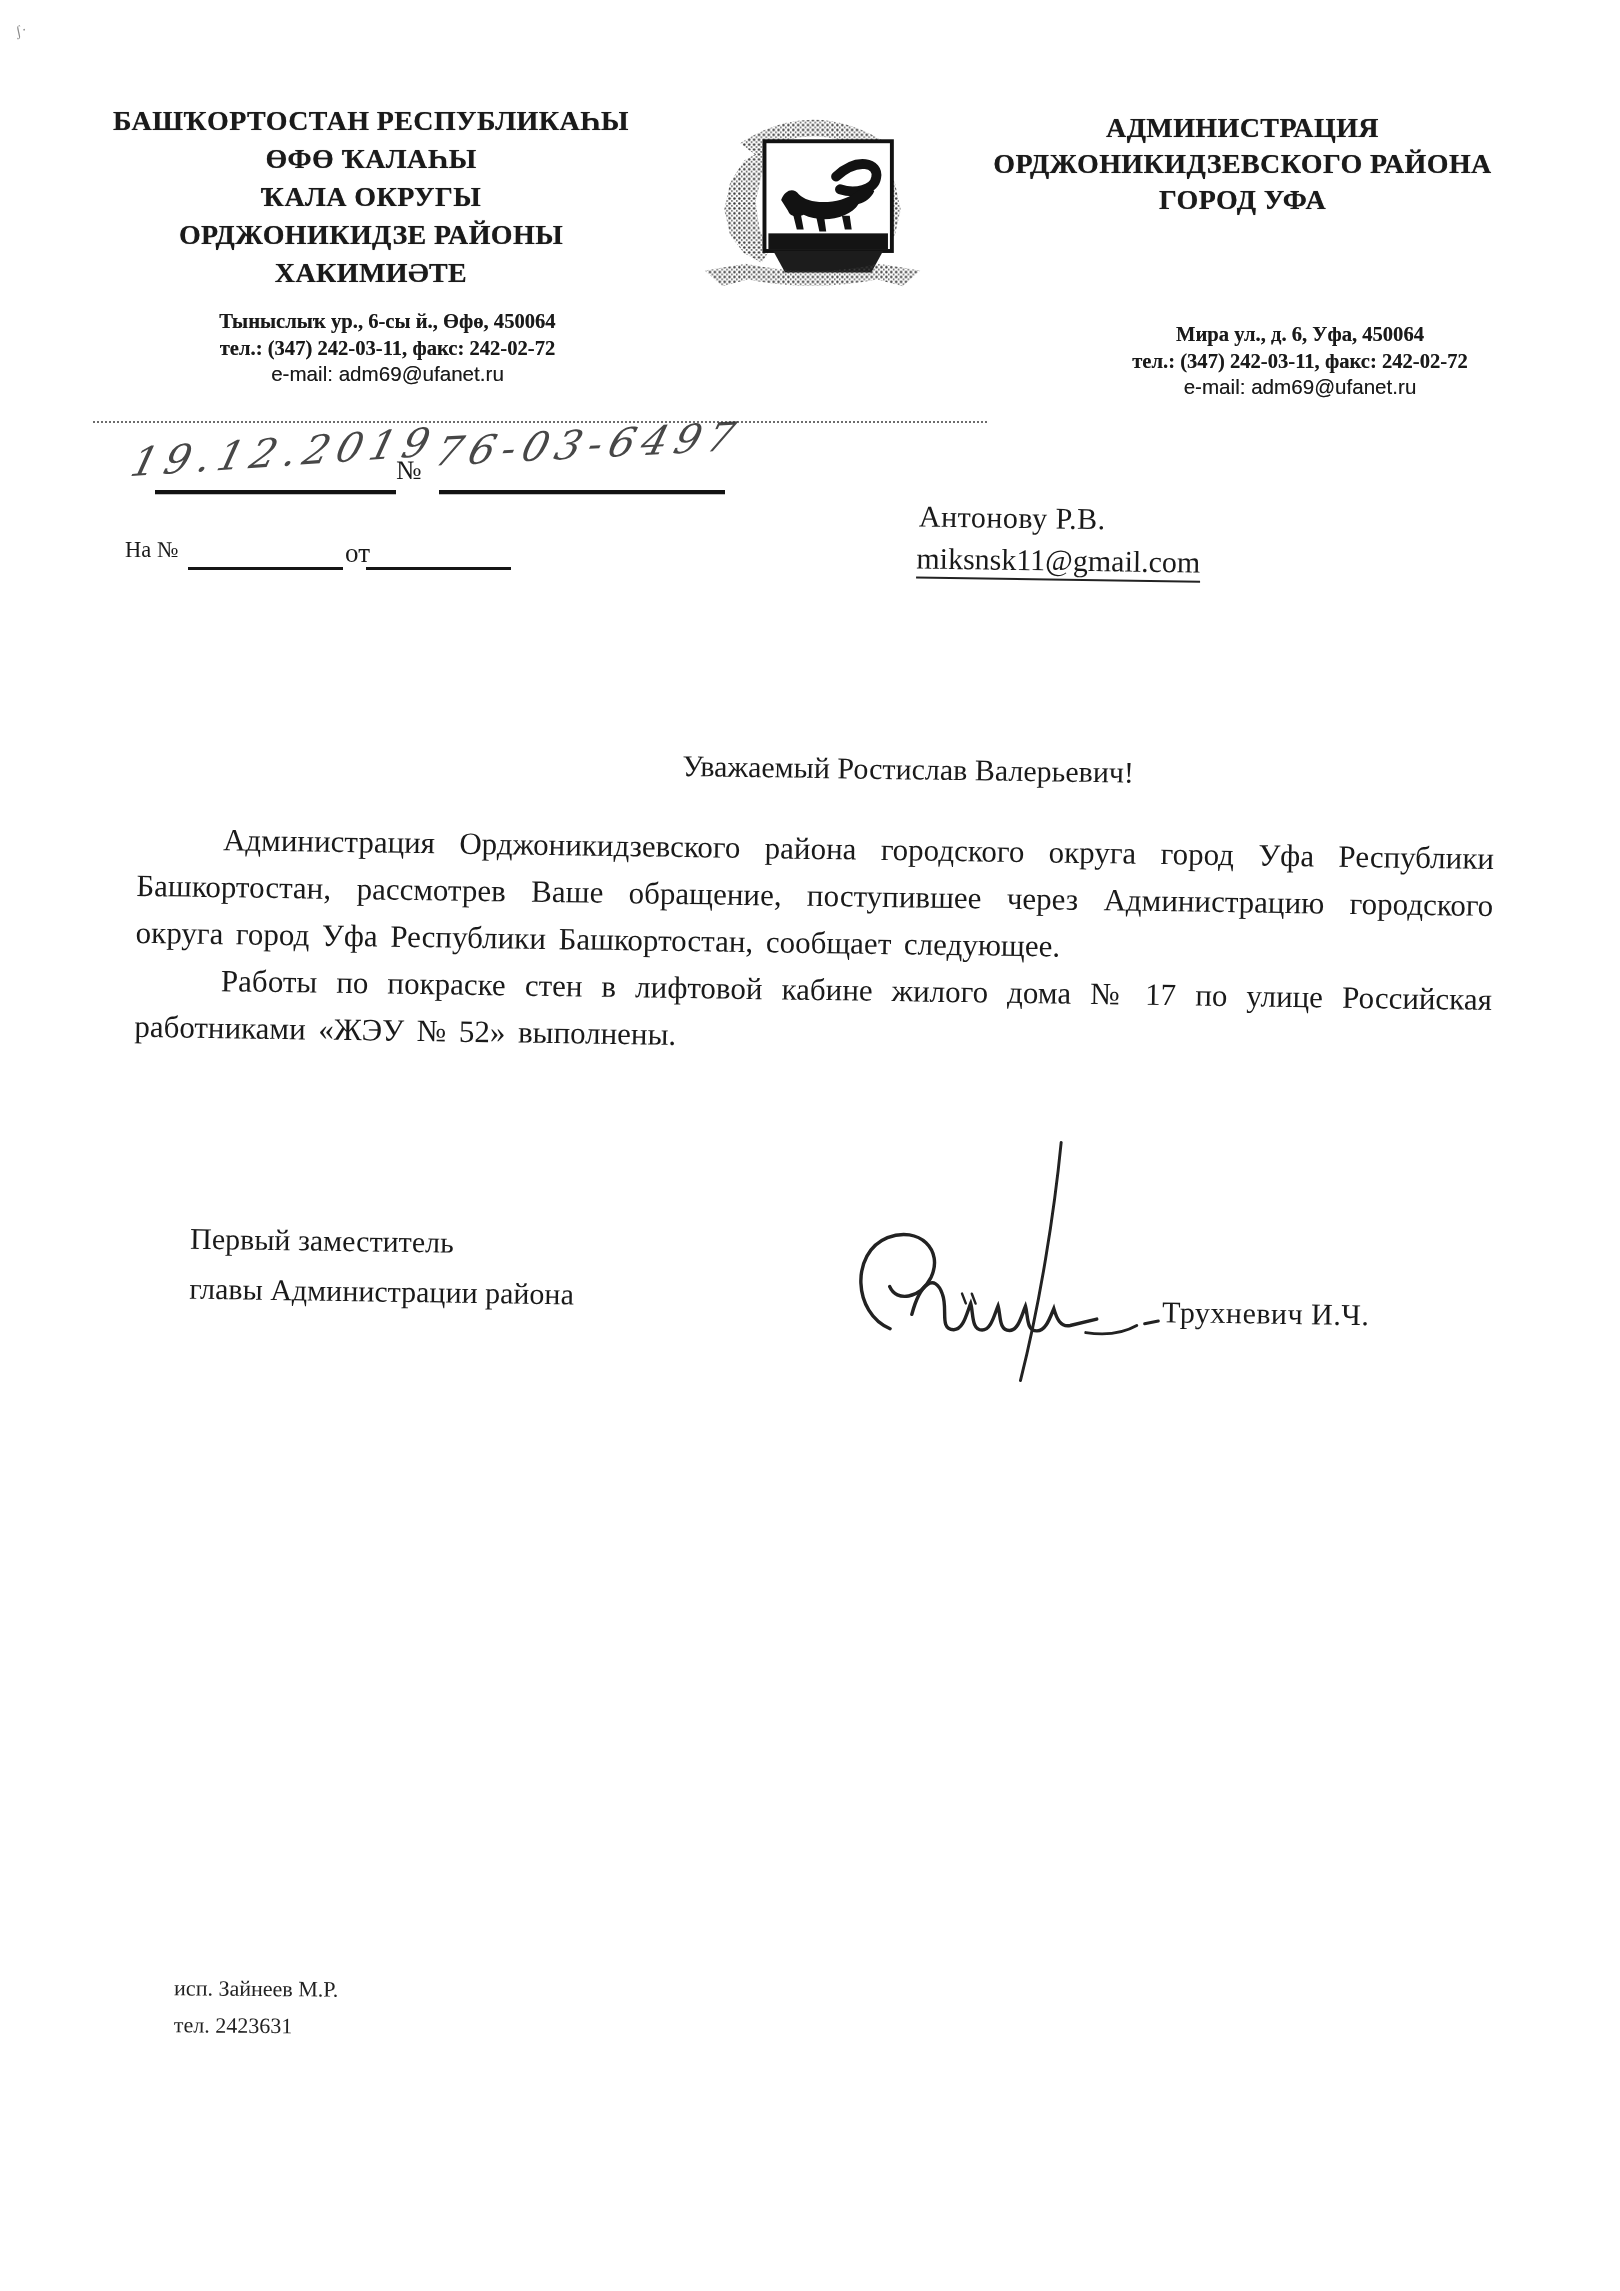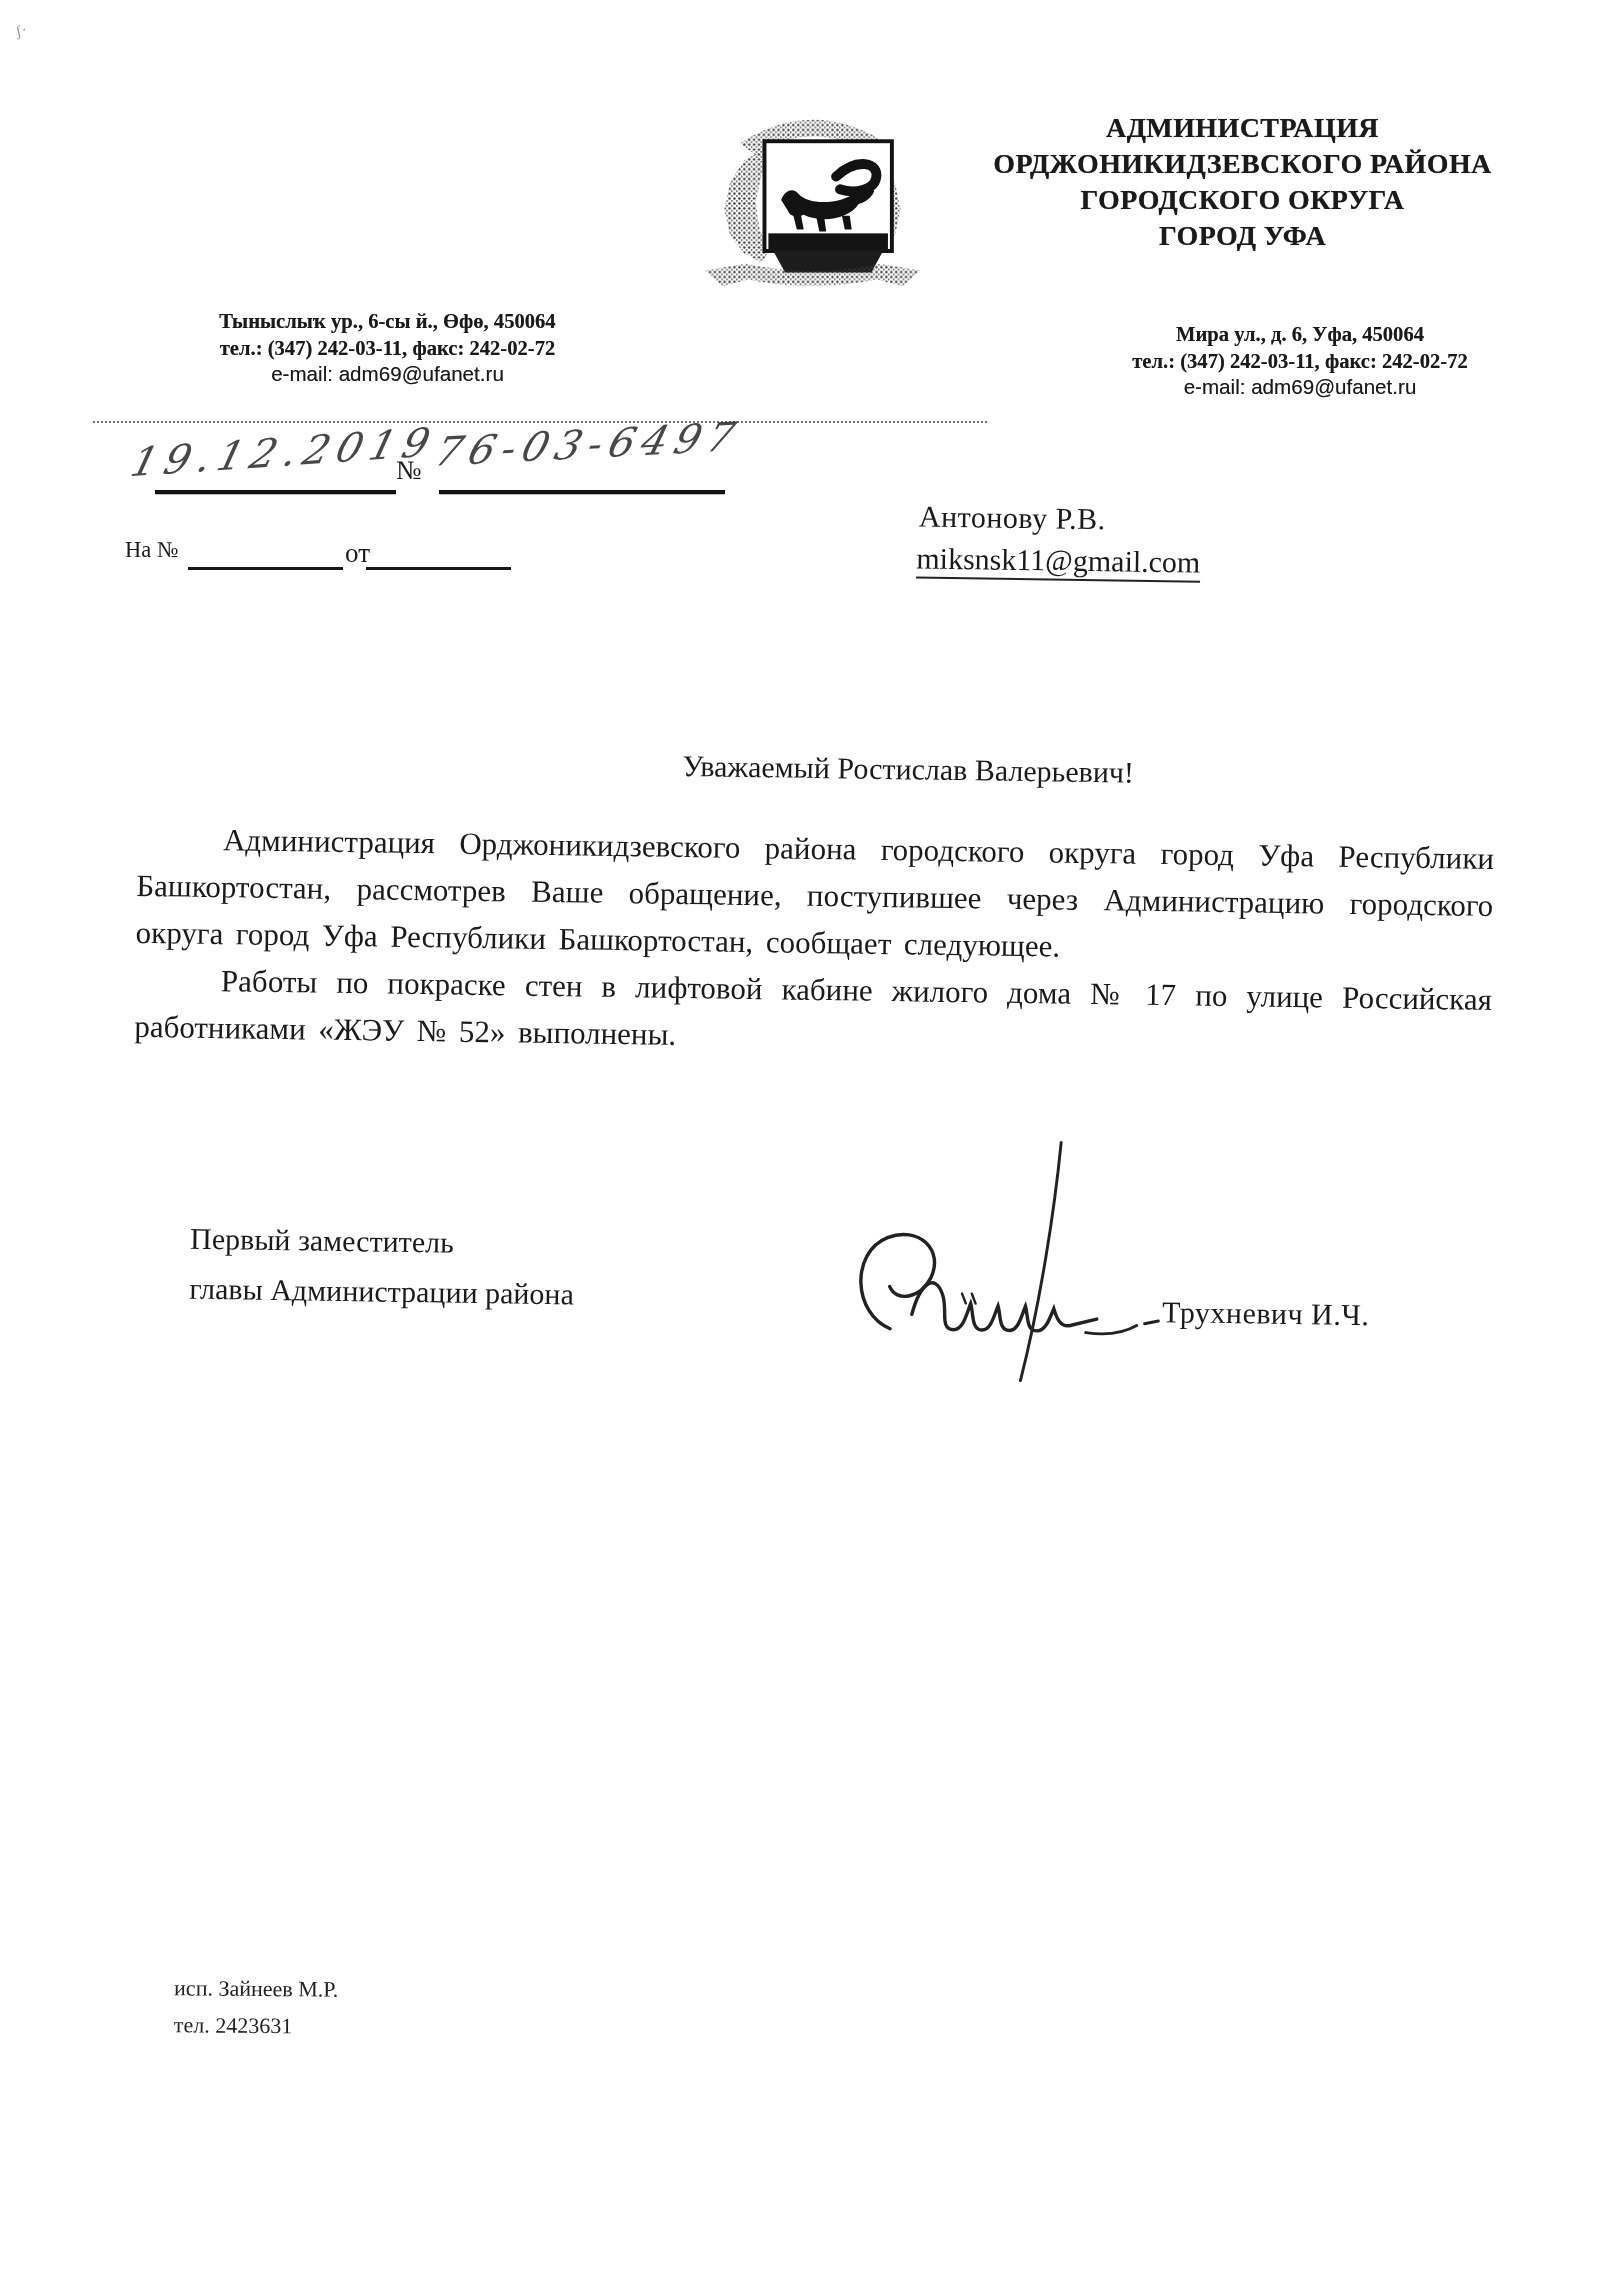--- a/index.html
+++ b/index.html
@@ -55,20 +55,27 @@
         transform:rotate(-12deg);letter-spacing:1px;}
   .emblem{left:679px;top:104px;}
 </style>
 </head>
 <body>
 
 <div class="page">
 
   <div class="abs artifact">ʃ·</div>
 
+  <div class="abs org org-left">
+    <div>БАШҠОРТОСТАН РЕСПУБЛИКАҺЫ</div>
+    <div>ӨФӨ ҠАЛАҺЫ</div>
+    <div>ҠАЛА ОКРУГЫ</div>
+    <div>ОРДЖОНИКИДЗЕ РАЙОНЫ</div>
+    <div>ХАКИМИӘТЕ</div>
+  </div>
 
   <svg class="abs emblem" width="267" height="196" viewBox="0 0 272 200">
     <defs>
       <pattern id="speck" width="5" height="5" patternUnits="userSpaceOnUse">
         <circle cx="1.4" cy="1.6" r="1.25" fill="#343434"></circle>
         <circle cx="3.8" cy="3.9" r="0.9" fill="#4a4a4a"></circle>
       </pattern>
     </defs>
 
     <path d="M62,40 Q136,-8 212,40 L196,52 Q136,14 78,52 Z" fill="url(#speck)"></path>
@@ -84,21 +91,20 @@
 
     <rect x="91" y="132" width="122" height="16" fill="#141414"></rect>
     <path d="M96,150 L208,150 196,172 108,172 Z" fill="#1c1c1c"></path>
 
     <path d="M26,170 l42,-7 q68,15 136,0 l42,7 -18,16 -26,-7 q-66,13 -132,0 l-26,7 z" fill="url(#speck)"></path>
   </svg>
 
   <div class="abs org org-right">
     <div>АДМИНИСТРАЦИЯ</div>
     <div>ОРДЖОНИКИДЗЕВСКОГО РАЙОНА</div>
-    <div>ГОРОДСКОГО ОКРУГА</div>
     <div>ГОРОД УФА</div>
   </div>
 
   <div class="abs addr addr-left">
     <div>Тыныслыҡ ур., 6-сы й., Өфө, 450064</div>
     <div>тел.: (347) 242-03-11, факс: 242-02-72</div>
     <div class="email">e-mail: adm69@ufanet.ru</div>
   </div>
   <div class="abs addr addr-right">
     <div>Мира ул., д. 6, Уфа, 450064</div>

